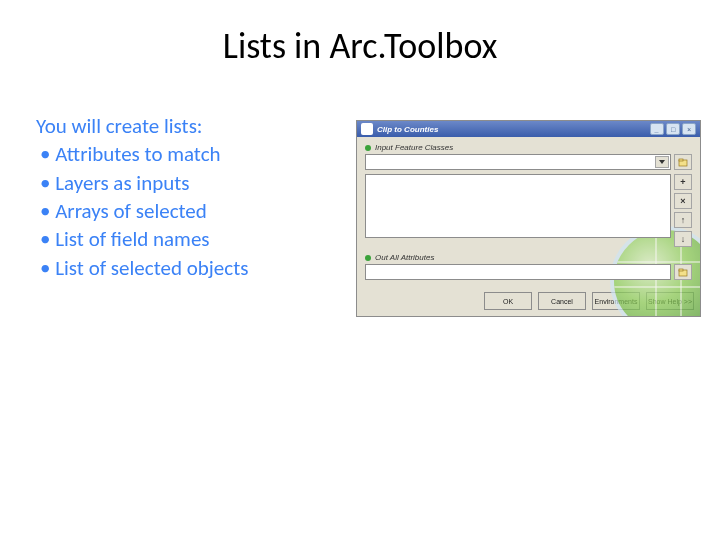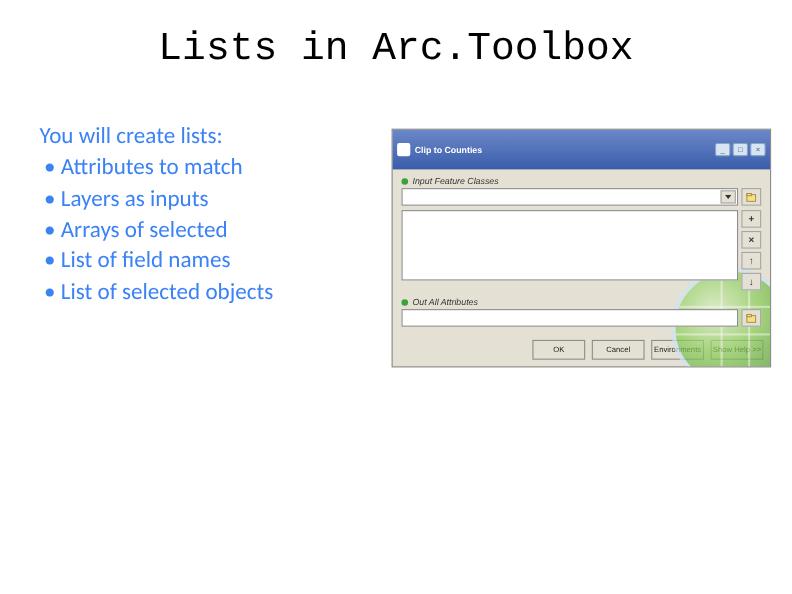--- a/index.html
+++ b/index.html
@@ -15,21 +15,20 @@
     position: relative;
     overflow: hidden;
   }
   .slide-title {
     font-size: 36px;
     font-weight: 400;
     color: #000;
     text-align: center;
     padding-top: 24px;
     padding-bottom: 24px;
-    font-family: Liberation Mono, monospace;
   }
   .content-area {
     display: flex;
     padding: 20px 36px 0 36px;
   }
   .text-col {
     flex: 0 0 300px;
     font-size: 21px;
     line-height: 1.35;
     color: #3b82f6;
@@ -50,26 +49,27 @@
   }
 
   
   .dialog {
     width: 345px;
     background: #e4e1d4;
     border: 1px solid #8c8c8c;
     font-family: Tahoma, Arial, sans-serif;
   }
   .dlg-titlebar {
-    height: 36px;
+    height: 16px;
     background: linear-gradient(to bottom, #6b88c8, #3a5dab);
     display: flex;
     align-items: center;
     padding: 0 4px;
     gap: 4px;
+    font-style: italic;
   }
   .dlg-title-icon {
     width: 12px;
     height: 12px;
     background: #fff;
     border-radius: 2px;
   }
   .dlg-title-text {
     color: #fff;
     font-size: 8px;

